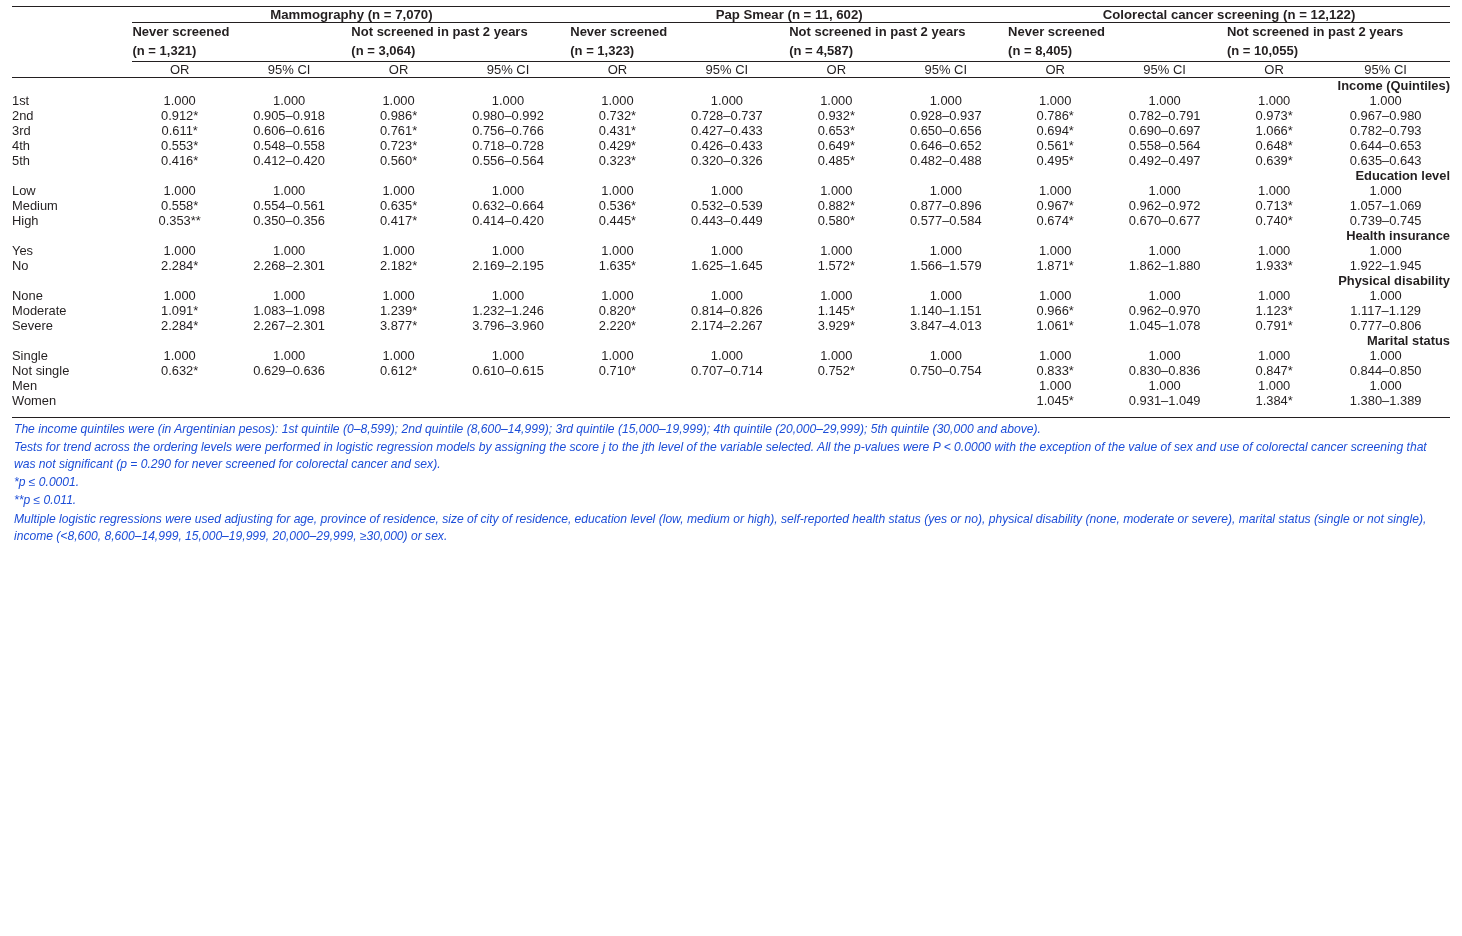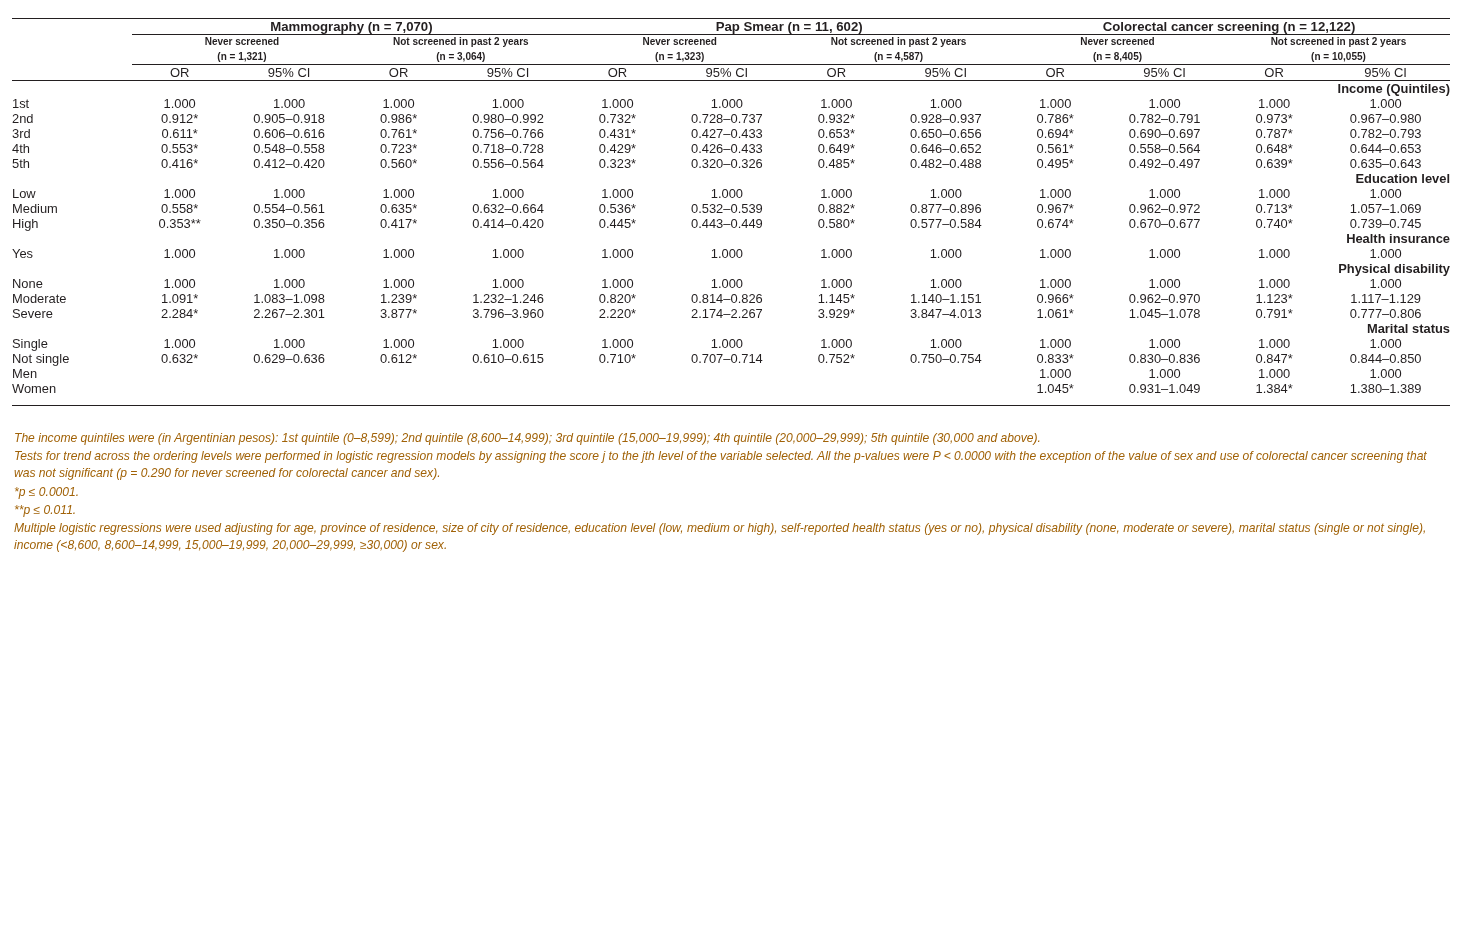--- a/index.html
+++ b/index.html
@@ -11,21 +11,21 @@
     width: 1462px;
     height: 936px;
     font-family: "Liberation Sans", sans-serif;
     color: #231f20;
     -webkit-font-smoothing: antialiased;
   }
   .page {
     position: relative;
     width: 1462px;
     box-sizing: border-box;
-    padding: 18px 12px 0 12px;
+    padding: 6px 12px 0 12px;
   }
   table.stats {
     width: 1438px;
     border-collapse: collapse;
     table-layout: fixed;
     font-size: 12.8px;
   }
   table.stats td, table.stats th {
     padding: 0;
     vertical-align: middle;
@@ -33,23 +33,22 @@
   
   .rule-top td { border-top: 1.4px solid #231f20; }
   .hdr-group {
     text-align: center;
     font-weight: bold;
     font-size: 13.2px;
     padding: 7px 0 7px 0;
     border-bottom: 1px solid #231f20;
   }
   .hdr-sub {
-    text-align: center;
     font-weight: bold;
-    font-size: 10px;
+    font-size: 13px;
     line-height: 1.45;
     padding: 7px 4px 7px 4px;
     border-bottom: 1px solid #231f20;
   }
   .hdr-col {
     text-align: center;
     font-weight: normal;
     font-size: 13px;
     padding: 8px 0 8px 0;
     border-bottom: 1.4px solid #231f20;
@@ -74,26 +73,26 @@
   }
   td.val {
     text-align: center;
     white-space: nowrap;
   }
   tr.last-body td { padding-bottom: 9px; }
   .rule-bottom td { border-bottom: 1.4px solid #231f20; }
 
   
   .notes {
-    margin-top: 24px;
+    margin-top: 3px;
     padding: 0 2px;
     font-size: 12.1px;
     font-style: italic;
     line-height: 1.42;
-    color: #a16207;
+    color: #1d4ed8;
   }
   .notes p { margin: 0 0 1px 0; }
 </style>
 </head>
 <body>
 
 <div class="page">
 
   <table class="stats">
     <colgroup>
@@ -202,21 +201,21 @@
           <td class="val">0.611*</td>
           <td class="val">0.606–0.616</td>
           <td class="val">0.761*</td>
           <td class="val">0.756–0.766</td>
           <td class="val">0.431*</td>
           <td class="val">0.427–0.433</td>
           <td class="val">0.653*</td>
           <td class="val">0.650–0.656</td>
           <td class="val">0.694*</td>
           <td class="val">0.690–0.697</td>
-          <td class="val">0.787*</td>
+          <td class="val">1.066*</td>
           <td class="val">0.782–0.793</td>
         </tr>
         <tr class="">
           <td class="label">4th</td>
           <td class="val">0.553*</td>
           <td class="val">0.548–0.558</td>
           <td class="val">0.723*</td>
           <td class="val">0.718–0.728</td>
           <td class="val">0.429*</td>
           <td class="val">0.426–0.433</td>
@@ -301,20 +300,35 @@
           <td class="val">1.000</td>
           <td class="val">1.000</td>
           <td class="val">1.000</td>
           <td class="val">1.000</td>
           <td class="val">1.000</td>
           <td class="val">1.000</td>
           <td class="val">1.000</td>
           <td class="val">1.000</td>
           <td class="val">1.000</td>
         </tr>
+        <tr class="">
+          <td class="label">No</td>
+          <td class="val">2.284*</td>
+          <td class="val">2.268–2.301</td>
+          <td class="val">2.182*</td>
+          <td class="val">2.169–2.195</td>
+          <td class="val">1.635*</td>
+          <td class="val">1.625–1.645</td>
+          <td class="val">1.572*</td>
+          <td class="val">1.566–1.579</td>
+          <td class="val">1.871*</td>
+          <td class="val">1.862–1.880</td>
+          <td class="val">1.933*</td>
+          <td class="val">1.922–1.945</td>
+        </tr>
         <tr>
           <td class="grouphead" colspan="13">Physical disability</td>
         </tr>
         <tr class="">
           <td class="label">None</td>
           <td class="val">1.000</td>
           <td class="val">1.000</td>
           <td class="val">1.000</td>
           <td class="val">1.000</td>
           <td class="val">1.000</td>

